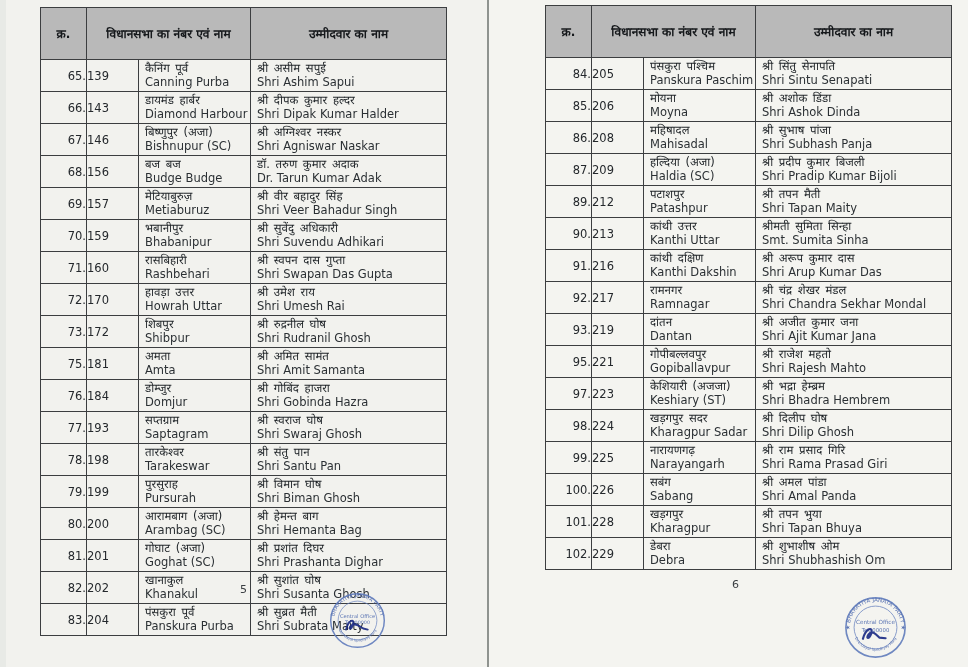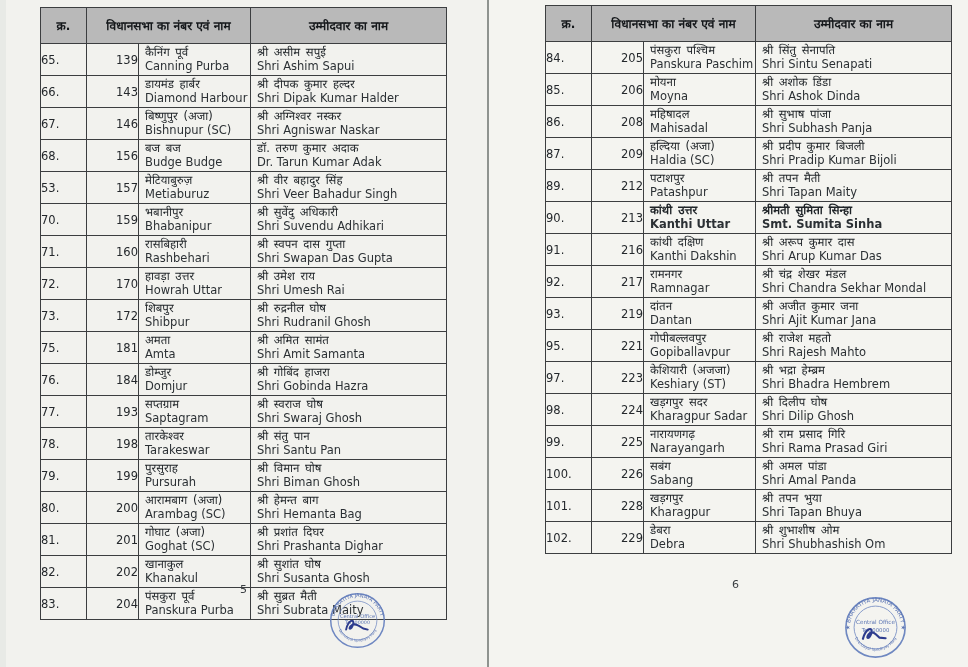--- a/index.html
+++ b/index.html
@@ -16,29 +16,29 @@
   table.sheet{
     position:absolute;border-collapse:collapse;table-layout:fixed;
     width:406px;background:transparent;
   }
   #table-left{left:40px;top:7px;}
   #table-right{left:545px;top:5px;}
   col.w-sl{width:46px;} col.w-no{width:52px;} col.w-name{width:112px;} col.w-cand{width:196px;}
   .sheet th,.sheet td{border:1.4px solid #3c3e40;}
   .sheet thead th{
     background:#b9b9b9;height:27px;font-size:12px;font-weight:bold;color:#15181b;
-    padding:4px 2px;
+    padding:12px 2px;
   }
   .sheet td{height:29px;padding:0;vertical-align:middle;}
-  td.c-sl{text-align:left;font-size:11.5px;color:#24282c;}
-  td.c-no{text-align:right;font-size:11.5px;color:#24282c;}
+  td.c-sl{text-align:right;font-size:11.5px;color:#24282c;}
+  td.c-no{text-align:left;font-size:11.5px;color:#24282c;}
   td.c-name,td.c-cand{padding:1px 2px 1px 6px;vertical-align:middle;}
   .hi{font-size:11.5px;line-height:13.5px;color:#1e2327;word-spacing:2px;white-space:nowrap;}
   .en{font-size:11.5px;line-height:13.5px;color:#2b3034;white-space:nowrap;}
-  tr.bold .hi,tr.bold .en{font-weight:bold;}
+  tr.bold .hi,tr.bold .en{font-weight:normal;}
 
   .pageno{position:absolute;font-size:11px;color:#3a3e42;}
   #pn-left{left:240px;top:583px;}
   #pn-right{left:732px;top:578px;}
 
   .stamp{position:absolute;opacity:0.92;}
   #stamp-left{left:329px;top:592px;width:57px;height:57px;}
   #stamp-right{left:844px;top:596px;width:63px;height:63px;}
   .stamp .ring{fill:none;stroke:#647fbe;}
   .stamp .arc{fill:#4d69ae;}
@@ -109,21 +109,21 @@
     <td class="c-name">
       <div class="hi">बज बज</div>
       <div class="en">Budge Budge</div>
     </td>
     <td class="c-cand">
       <div class="hi">डॉ. तरुण कुमार अदाक</div>
       <div class="en">Dr. Tarun Kumar Adak</div>
     </td>
   </tr>
       <tr>
-    <td class="c-sl">53.</td>
+    <td class="c-sl">69.</td>
     <td class="c-no">157</td>
     <td class="c-name">
       <div class="hi">मेटियाबुरुज़</div>
       <div class="en">Metiaburuz</div>
     </td>
     <td class="c-cand">
       <div class="hi">श्री वीर बहादुर सिंह</div>
       <div class="en">Shri Veer Bahadur Singh</div>
     </td>
   </tr>

